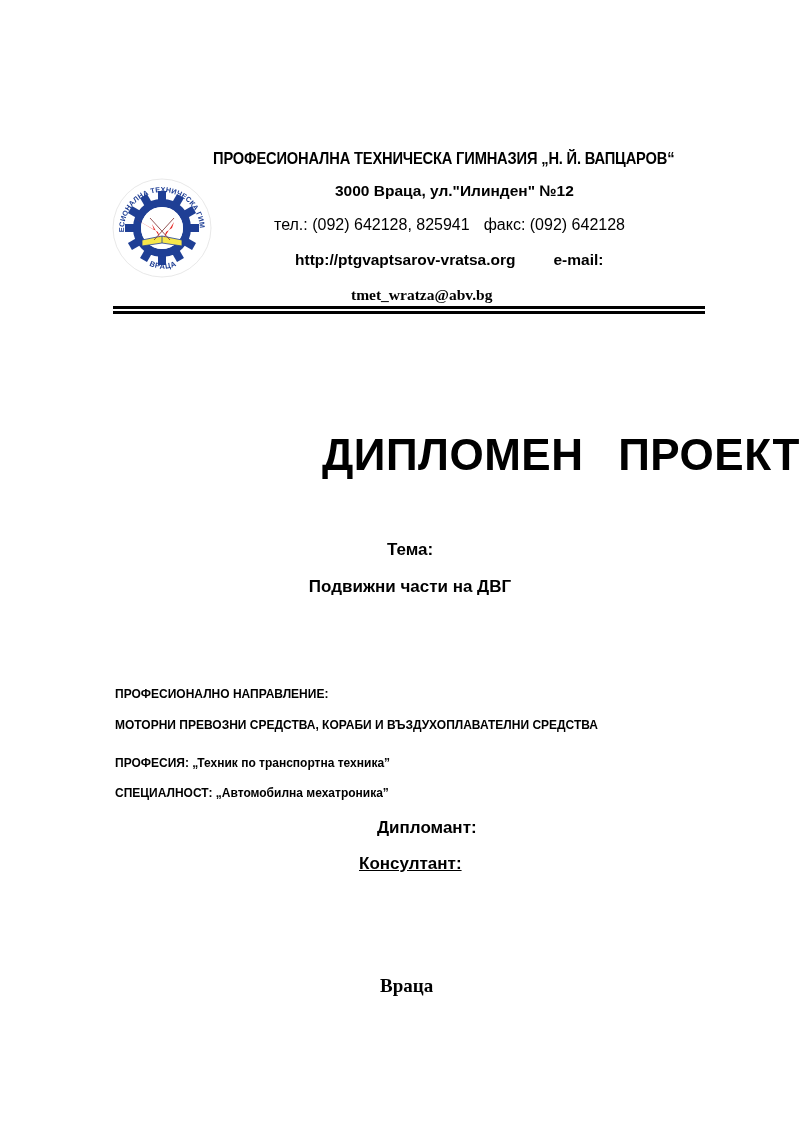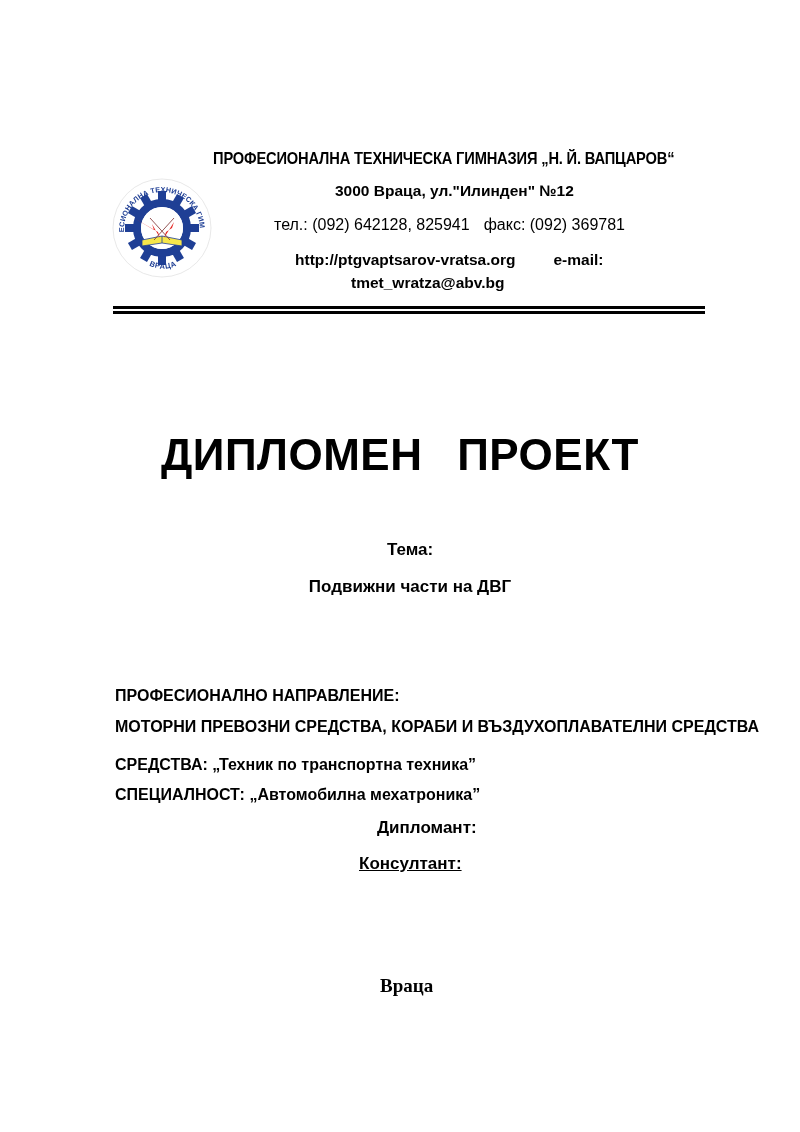--- a/index.html
+++ b/index.html
@@ -41,64 +41,65 @@
     }
     .phone .gap { display: inline-block; width: 14px; }
     .web {
       left: 295px; top: 251px;
       font-weight: bold;
       font-size: 15.5px;
       white-space: nowrap;
     }
     .web .gap { display: inline-block; width: 38px; }
     .email {
-      left: 351px; top: 274px;
+      left: 351px; top: 286px;
       font-weight: bold;
       font-size: 15.5px;
       white-space: nowrap;
+      font-family: Liberation Serif, serif;
     }
 
     .logo {
       left: 110px; top: 178px;
       width: 104px; height: 100px;
     }
 
     .rule {
       left: 113px; width: 592px;
       background: #000;
     }
     .rule-1 { top: 306px; height: 3px; }
     .rule-2 { top: 311px; height: 3px; }
 
     
     .doc-title {
       left: 0; width: 800px; top: 430px;
       font-weight: bold;
       font-size: 44px;
       letter-spacing: 0.5px;
-      text-align: center;
+      text-align: right;
       word-spacing: 22px;
     }
 
     .topic-label {
       left: 0; width: 820px; top: 540px;
       font-weight: bold;
       font-size: 17px;
       text-align: center;
     }
     .topic-value {
       left: 0; width: 820px; top: 577px;
       font-weight: bold;
       font-size: 17px;
       text-align: center;
     }
 
     .small-bold {
       font-weight: bold;
-      font-size: 16px;
+      font-size: 12px;
       white-space: nowrap;
       left: 115px;
     }
     .direction-label { top: 687px; }
     .direction-value { top: 718px; text-align: center; }
     .profession { top: 756px; }
     .specialty { top: 786px; text-align: center; }
 
     .graduate-label {
       left: 377px; top: 818px;
@@ -168,36 +169,36 @@
     </text>
     <text font-family="Liberation Sans, sans-serif" font-weight="bold" font-size="7.5" fill="#1f3f95" letter-spacing="0.6">
       <textPath href="#arcBottom" startOffset="50%" text-anchor="middle">ВРАЦА</textPath>
     </text>
   </svg>
 </div>
 
 <div class="abs school-name">ПРОФЕСИОНАЛНА ТЕХНИЧЕСКА ГИМНАЗИЯ „Н. Й. ВАПЦАРОВ“</div>
 <div class="abs address">3000 Враца, ул."Илинден" №12</div>
 <div class="abs phone">
-  <span>тел.: (092) 642128,  825941</span><span class="gap"></span><span>факс: (092) 369781</span>
+  <span>тел.: (092) 642128,  825941</span><span class="gap"></span><span>факс: (092) 642128</span>
 </div>
 <div class="abs web">
   <span>http://ptgvaptsarov-vratsa.org</span><span class="gap"></span><span>e-mail:</span>
 </div>
 <div class="abs email">tmet_wratza@abv.bg</div>
 
 <div class="abs rule rule-1"></div>
 <div class="abs rule rule-2"></div>
 
 <div class="abs doc-title">ДИПЛОМЕН ПРОЕКТ</div>
 
 <div class="abs topic-label">Тема:</div>
 <div class="abs topic-value">Подвижни части на ДВГ</div>
 
 <div class="abs small-bold direction-label">ПРОФЕСИОНАЛНО НАПРАВЛЕНИЕ:</div>
 <div class="abs small-bold direction-value">МОТОРНИ ПРЕВОЗНИ СРЕДСТВА, КОРАБИ И ВЪЗДУХОПЛАВАТЕЛНИ СРЕДСТВА</div>
-<div class="abs small-bold profession">СРЕДСТВА:  „Техник по транспортна техника”</div>
+<div class="abs small-bold profession">ПРОФЕСИЯ:  „Техник по транспортна техника”</div>
 <div class="abs small-bold specialty">СПЕЦИАЛНОСТ: „Автомобилна мехатроника”</div>
 
 <div class="abs graduate-label">Дипломант:</div>
 <div class="abs consultant-label">Консултант:</div>
 
 <div class="abs city">Враца</div>
 
 </body></html>

